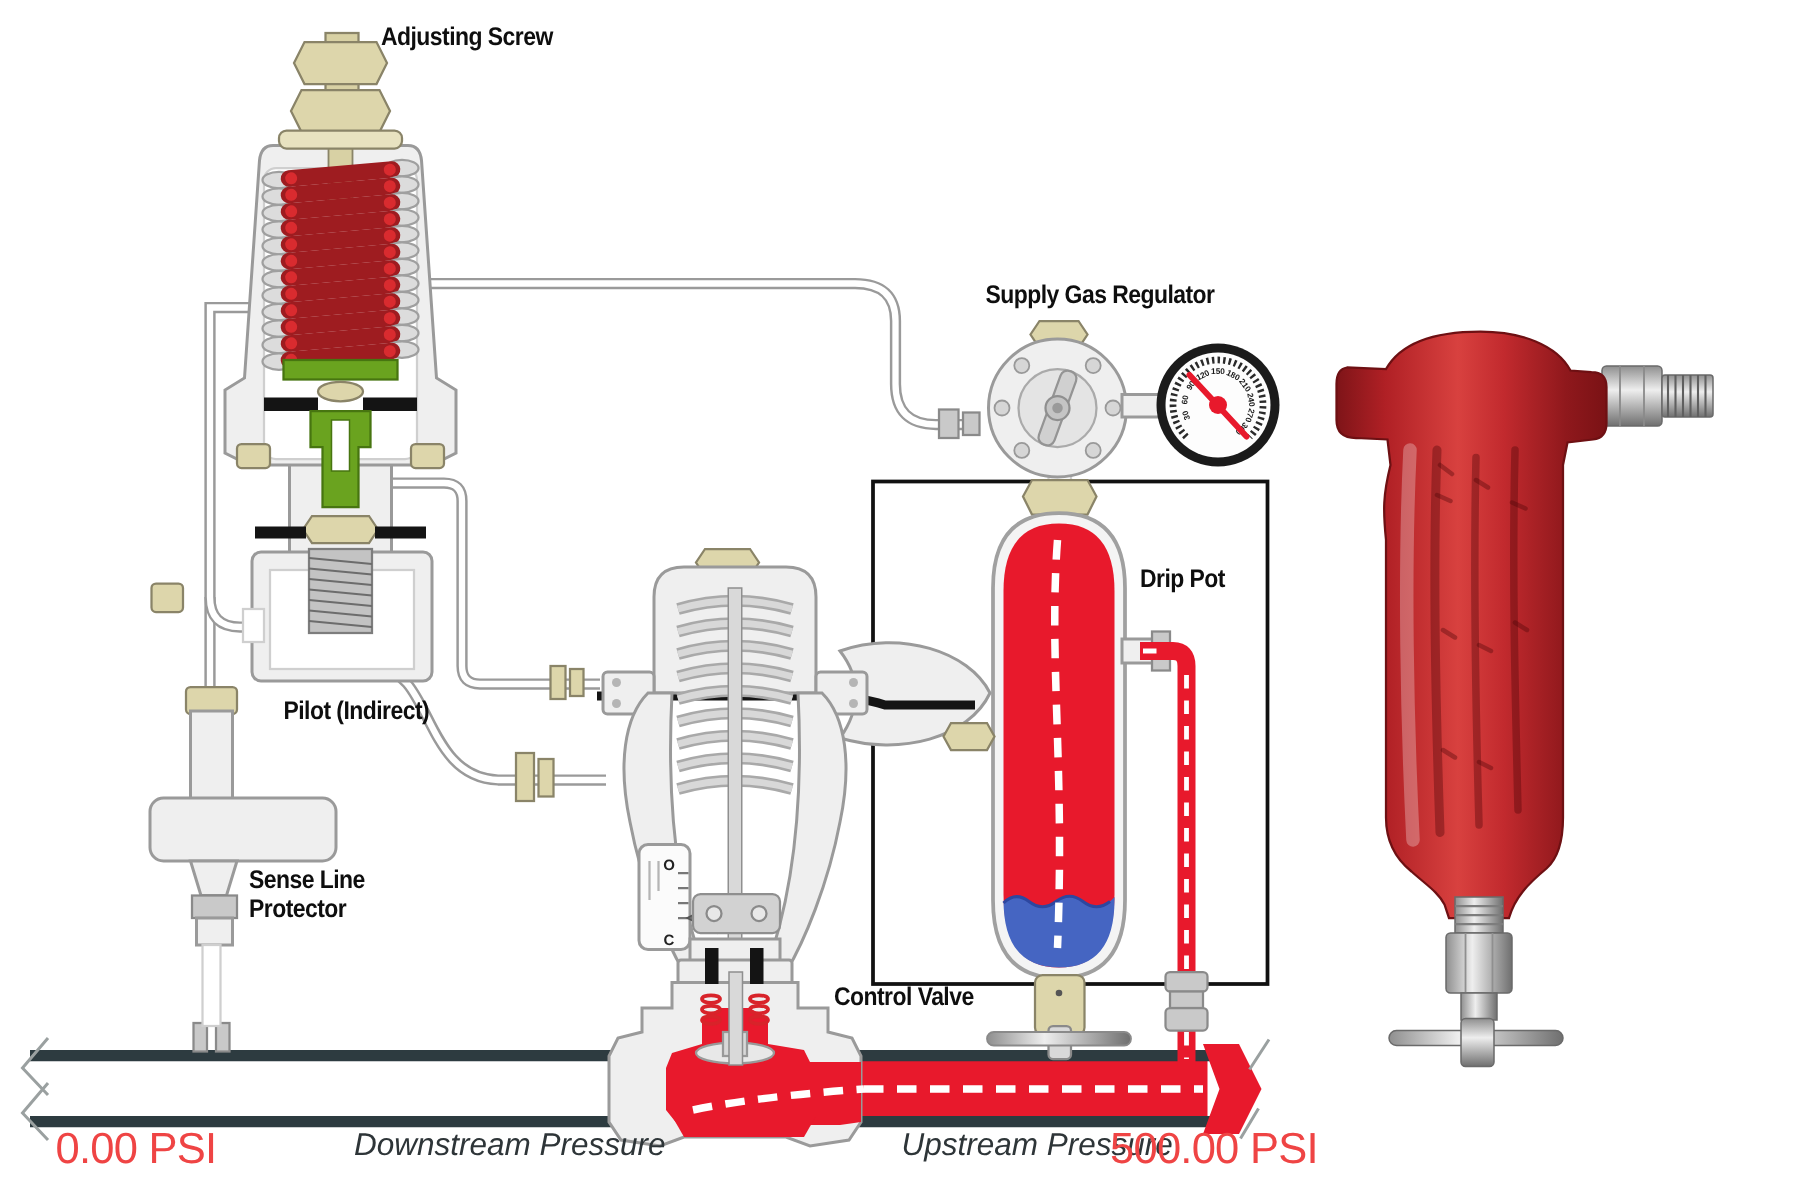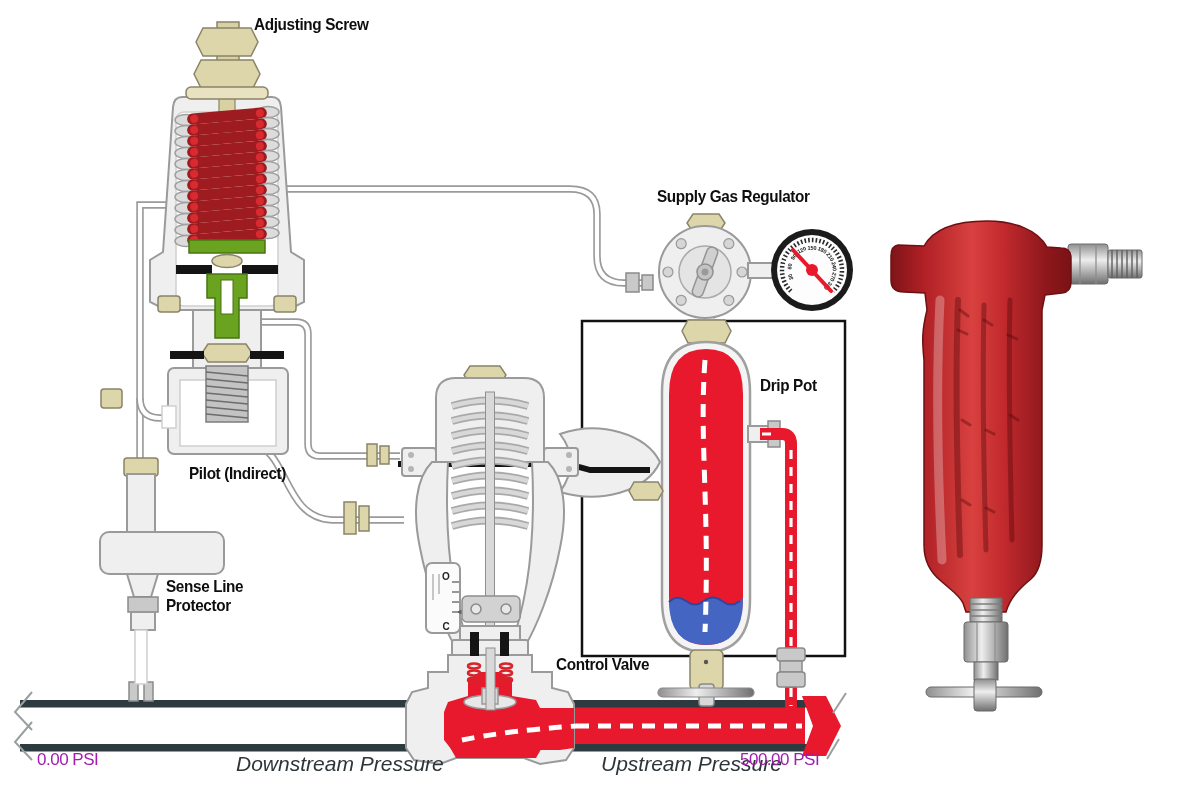--- a/index.html
+++ b/index.html
@@ -2,21 +2,21 @@
 <html><head>
 <meta charset="utf-8">
 <style>
   html,body{margin:0;padding:0;background:#fff;}
   .stage{position:relative;width:1200px;height:798px;background:#fff;overflow:hidden;
          font-family:"Liberation Sans",sans-serif;}
   .stage svg{position:absolute;left:0;top:0;}
   .lbl{position:absolute;color:#0e0e0e;font-weight:bold;font-size:17px;letter-spacing:-0.4px;
        white-space:nowrap;transform:scaleX(.9);transform-origin:0 0;line-height:1.1;}
   .lbl.wrap{white-space:normal;width:86px;}
-  .psi{position:absolute;color:#a21caf;font-size:17px;letter-spacing:-0.5px;}
+  .psi{position:absolute;color:#ef4444;font-size:29px;letter-spacing:-0.5px;}
   .flow{position:absolute;color:#2e3538;font-size:21px;font-style:italic;}
   
   .ln{fill:#efefef;stroke:#9a9a9a;stroke-width:2;}
   .wt{fill:#ffffff;stroke:#cfcfcf;stroke-width:1.5;}
   .tan{fill:#DDD6AB;stroke:#8a8468;stroke-width:1.5;}
   .blk{fill:#141414;stroke:none;}
   .red{fill:#E8192C;stroke:none;}
   .gry{fill:#c9c9c9;stroke:#8a8a8a;stroke-width:1.5;}
   .tube-o{fill:none;stroke:#9a9a9a;stroke-width:7.5;}
   .tube-i{fill:none;stroke:#ffffff;stroke-width:4.2;}

